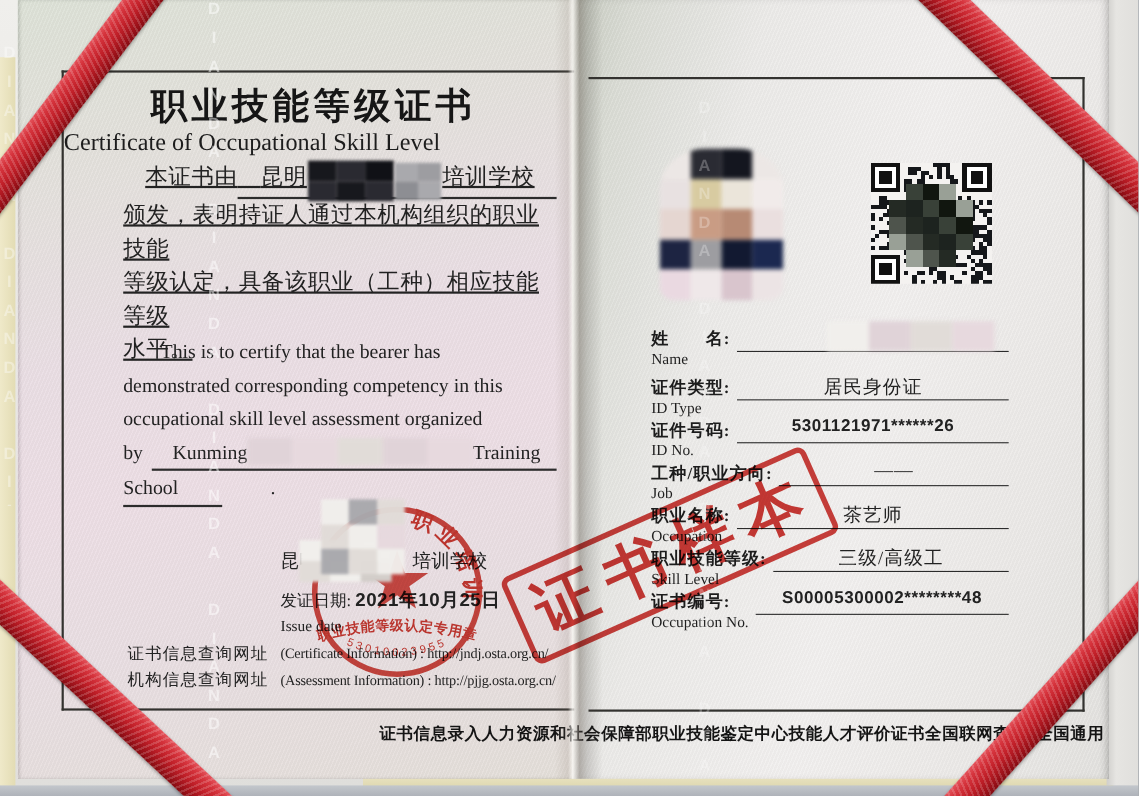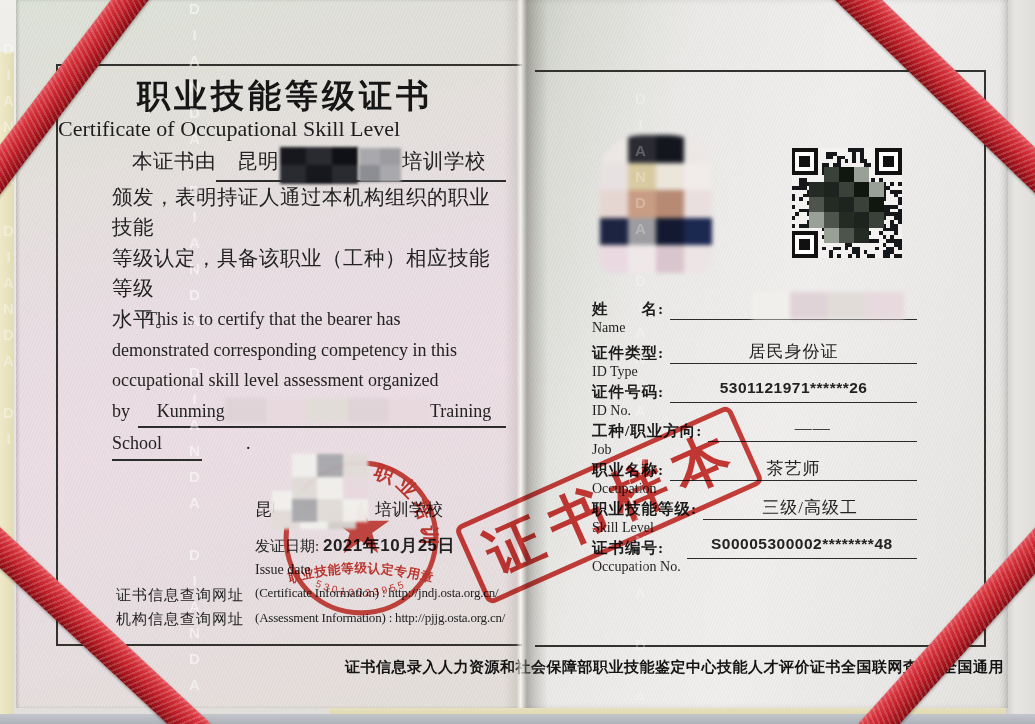--- a/index.html
+++ b/index.html
@@ -29,21 +29,21 @@
     background:linear-gradient(to right,rgba(0,0,0,0) 0%,rgba(140,125,115,.18) 28%,rgba(250,248,244,.8) 38%,rgba(90,80,72,.38) 52%,rgba(60,55,50,.18) 68%,rgba(0,0,0,0) 100%);}
 
   .frame{position:absolute;border:2.5px solid #33322f;}
   .frame-l{left:40px;top:64px;width:466px;height:582px;border-right:none;}
   .frame-r{left:519px;top:70px;width:451px;height:577px;border-left:none;}
 
   
   .title{position:absolute;left:0;right:10px;top:8px;text-align:center;font-size:33px;font-weight:700;letter-spacing:4px;color:#161616;}
   .subtitle{position:absolute;left:0;right:10px;top:50px;text-align:left;font-size:22px;color:#1d1d1d;}
   .para{position:absolute;left:54px;right:16px;line-height:30.5px;}
-  .para-cn{top:80px;font-size:20.5px;letter-spacing:0.5px;}
+  .para-cn{top:80px;font-size:20.5px;letter-spacing:0.5px;text-decoration:underline;}
   .para-en{top:238px;font-size:18px;text-align:justify;}
   .line1{display:flex;padding-left:20px;}
   .uline{flex:1;border-bottom:2px solid #2c2c2c;white-space:nowrap;}
   .byline{display:flex;align-items:baseline;}
   .byflex{flex:1;display:flex;justify-content:center;align-items:center;border-bottom:2px solid #2c2c2c;padding:0 6px 0 10px;}
   .school-ln{border-bottom:2px solid #2c2c2c;display:inline-block;min-width:90px;}
   .period{margin-left:44px;}
 
   .sig-col{position:absolute;left:197px;top:434px;font-size:16px;line-height:20px;white-space:nowrap;}
   .sig-school{margin-bottom:16px;font-size:17px;}

